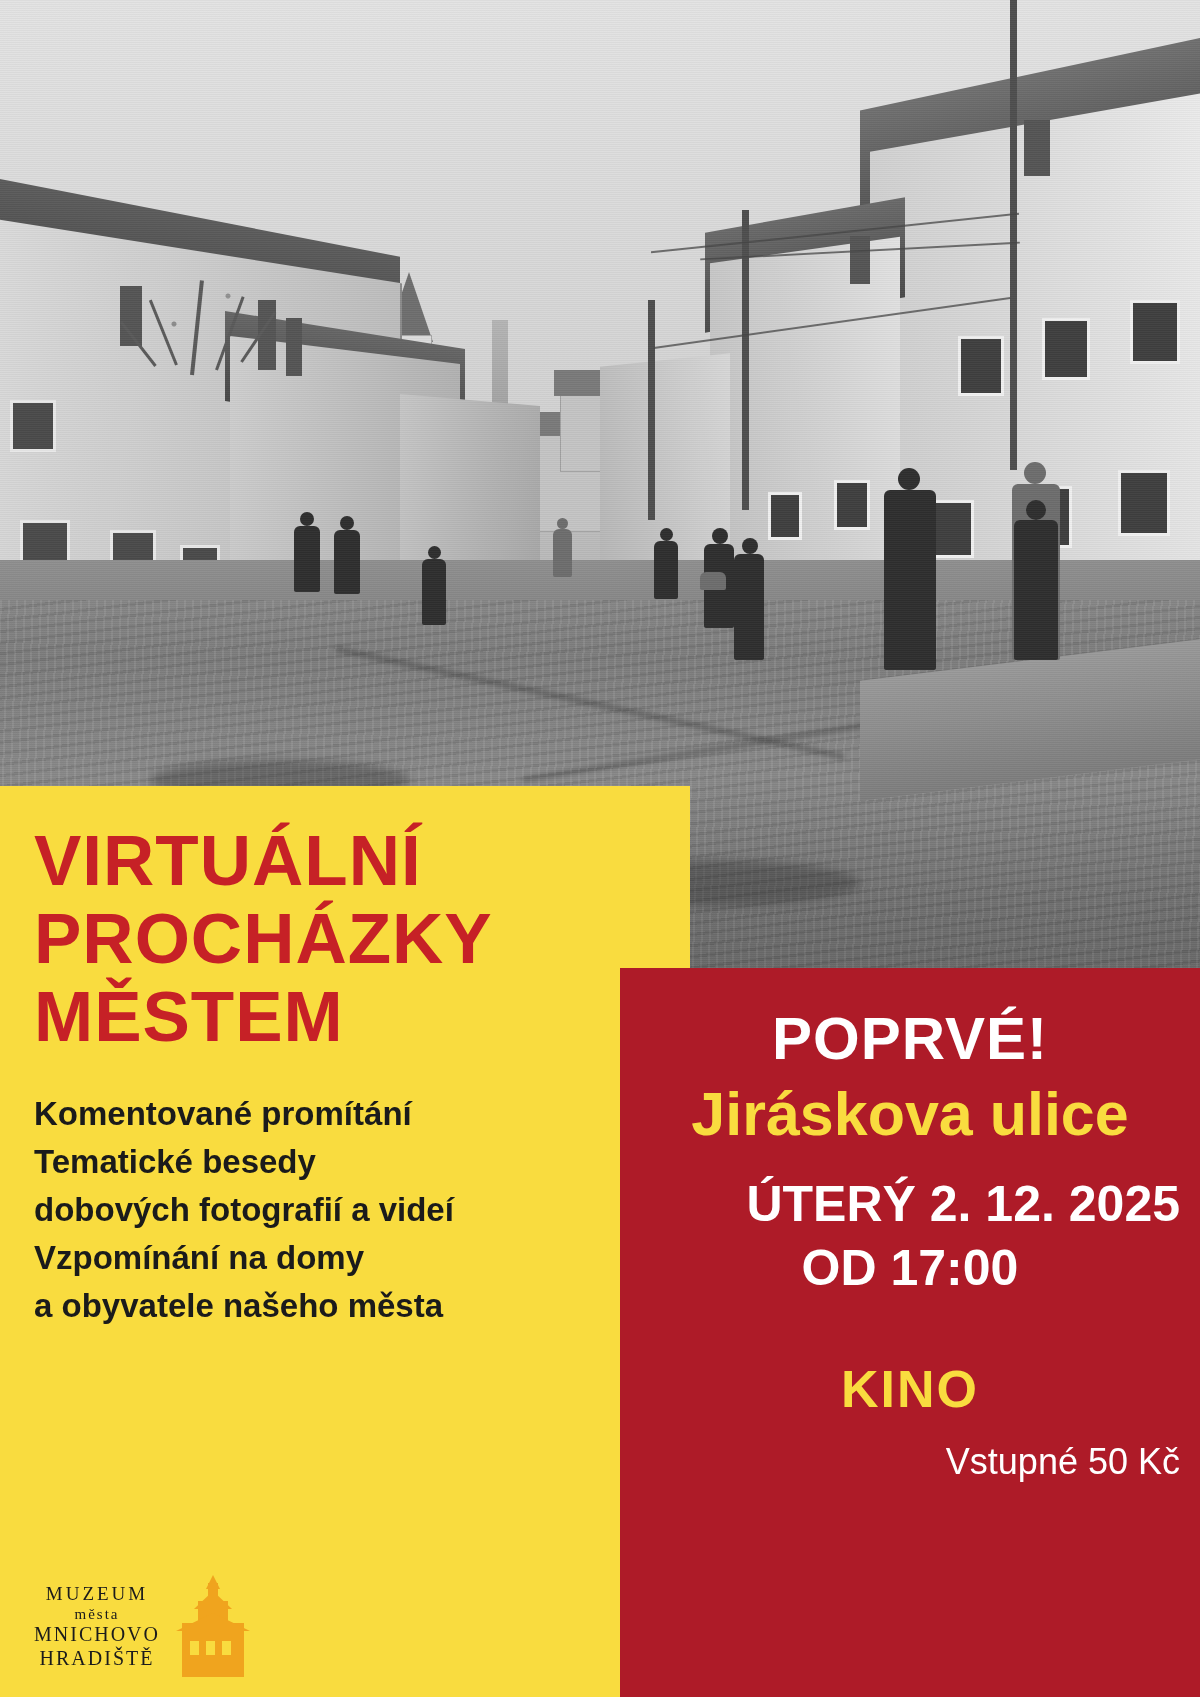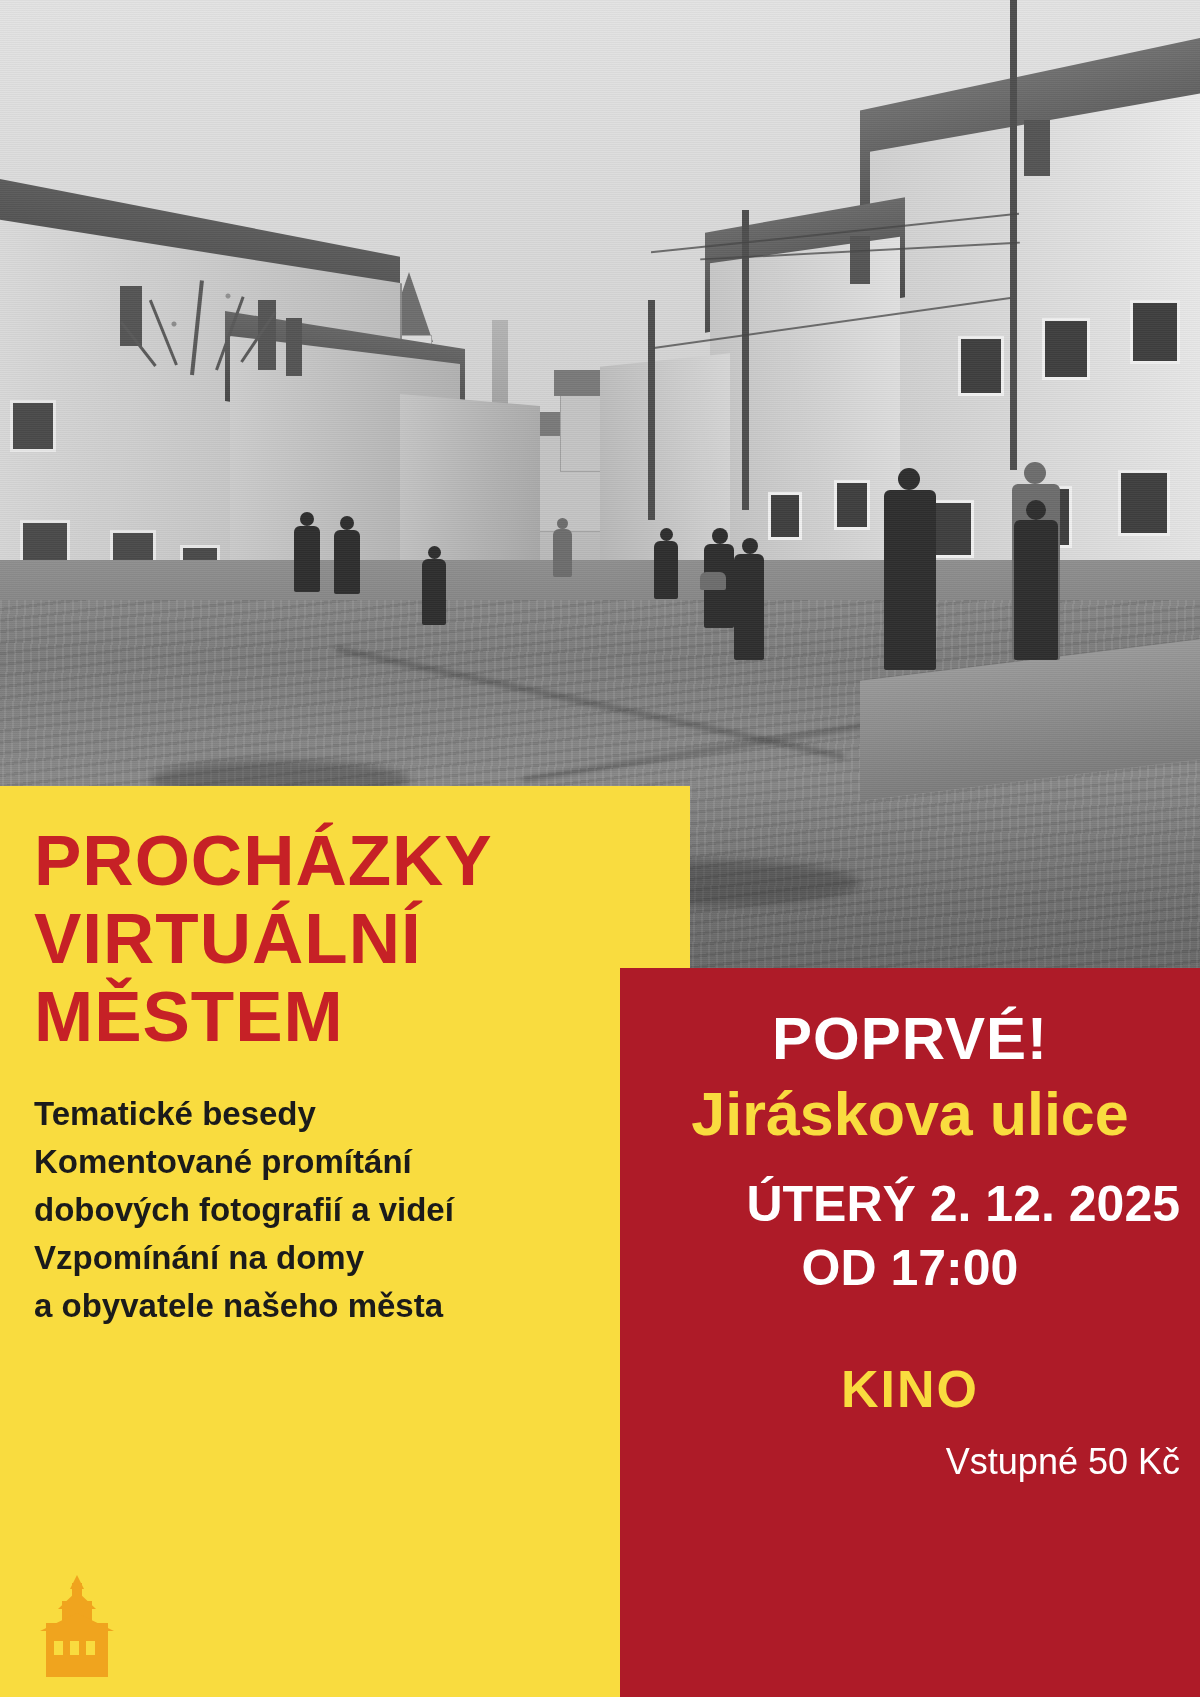--- a/index.html
+++ b/index.html
@@ -446,34 +446,40 @@
     <div class="person head light" style="left:1024px;top:462px;width:22px;height:22px;"></div>
     <div class="person light" style="left:1012px;top:484px;width:48px;height:176px;"></div>
 
     <div class="person head" style="left:1026px;top:500px;width:20px;height:20px;"></div>
     <div class="person" style="left:1014px;top:520px;width:44px;height:140px;"></div>
 
     <div class="photo-grain"></div>
   </div>
 
   <div class="yellow-panel">
+    <div class="title-line">VIRTUÁLNÍ</div>
     <div class="title-line">PROCHÁZKY</div>
-    <div class="title-line">VIRTUÁLNÍ</div>
     <div class="title-line">MĚSTEM</div>
 
     <div class="yellow-body">
+      <div>Komentované promítání</div>
       <div>Tematické besedy</div>
-      <div>Komentované promítání</div>
       <div>dobových fotografií a videí</div>
       <div>Vzpomínání na domy</div>
       <div>a obyvatele našeho města</div>
     </div>
 
     <div class="yellow-footer">
       <div class="museum-logo">
+        <div class="museum-words">
+          <div class="w1">MUZEUM</div>
+          <div class="w2">města</div>
+          <div class="w3">MNICHOVO</div>
+          <div class="w4">HRADIŠTĚ</div>
+        </div>
         <svg class="museum-mark" viewBox="0 0 86 104">
           <rect x="38" y="8" width="10" height="16" fill="#f0a41e"></rect>
           <polygon points="43,0 50,14 36,14" fill="#f0a41e"></polygon>
           <rect x="28" y="26" width="30" height="22" fill="#f0a41e"></rect>
           <polygon points="43,16 62,34 24,34" fill="#f0a41e"></polygon>
           <rect x="12" y="48" width="62" height="52" fill="#f0a41e"></rect>
           <polygon points="43,38 80,56 6,56" fill="#f0a41e"></polygon>
           <rect x="20" y="66" width="9" height="14" fill="#f9dc3f"></rect>
           <rect x="36" y="66" width="9" height="14" fill="#f9dc3f"></rect>
           <rect x="52" y="66" width="9" height="14" fill="#f9dc3f"></rect>

